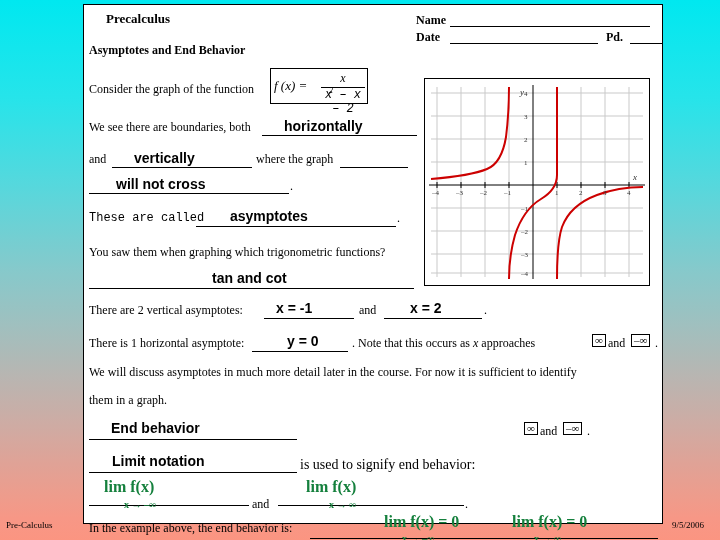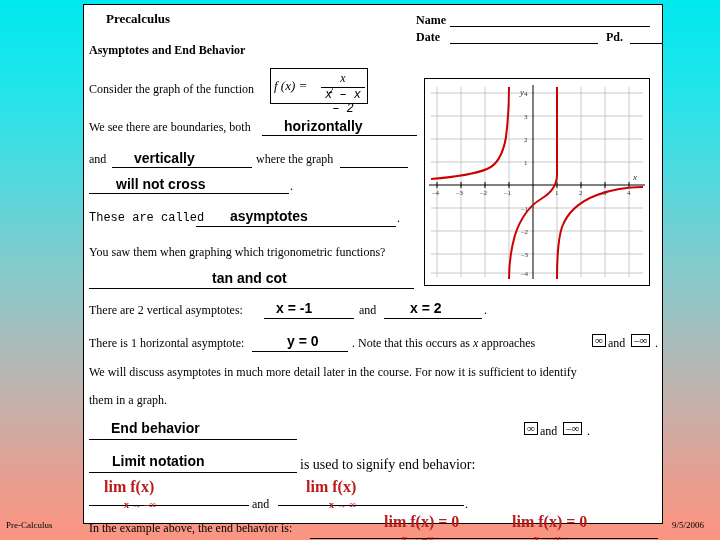--- a/index.html
+++ b/index.html
@@ -86,21 +86,21 @@
     display: inline-block;
     border: 1px solid #000000;
     padding: 0 2px;
     font-family: "Liberation Serif", serif;
     line-height: 1;
   }
   .limbig {
     position: absolute;
     font-family: "Liberation Serif", serif;
     font-weight: bold;
-    color: #b91c1c;
+    color: #15803d;
     white-space: nowrap;
     text-align: right;
   }
   .footer {
     position: absolute;
     font-family: "Liberation Serif", serif;
     font-size: 9px;
     color: #000000;
   }
 </style>

